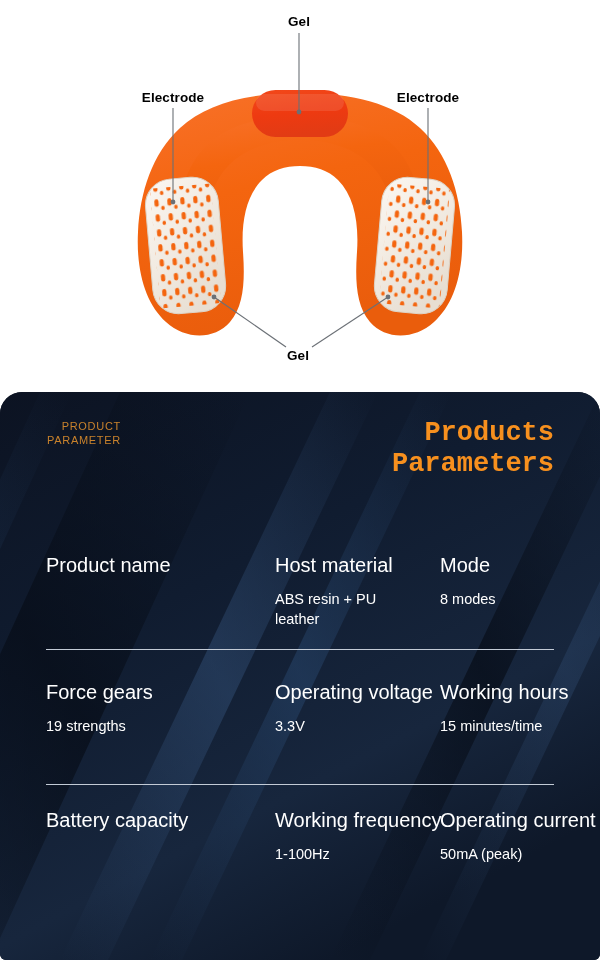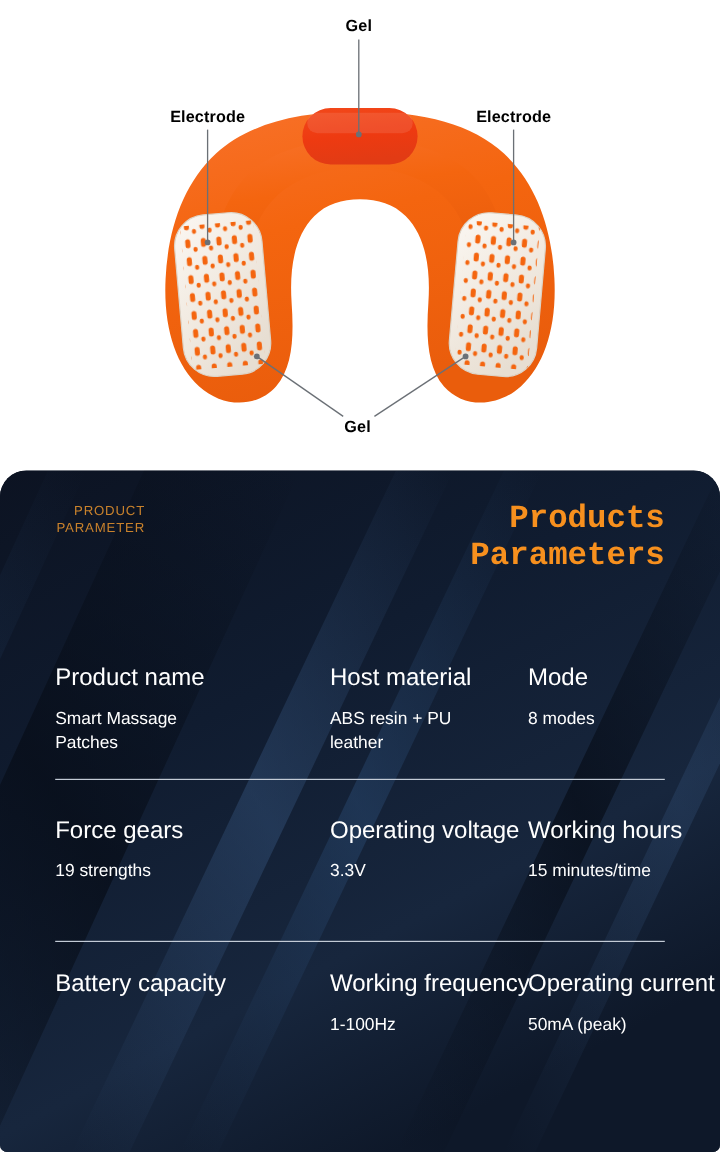--- a/index.html
+++ b/index.html
@@ -272,22 +272,20 @@
   <div id="panel-content">
     <div id="eyebrow">PRODUCT
 PARAMETER</div>
 
     <div id="panel-title">Products
 Parameters</div>
 
     <div class="spec-row" id="row-0">
       <div class="spec-cell c0">
         <div class="spec-key">Product name</div>
-        <div class="spec-val">Smart Massage
-Patches</div>
       </div>
       <div class="spec-cell c1">
         <div class="spec-key">Host material</div>
         <div class="spec-val">ABS resin + PU
 leather</div>
       </div>
       <div class="spec-cell c2">
         <div class="spec-key">Mode</div>
         <div class="spec-val">8 modes</div>
       </div>

